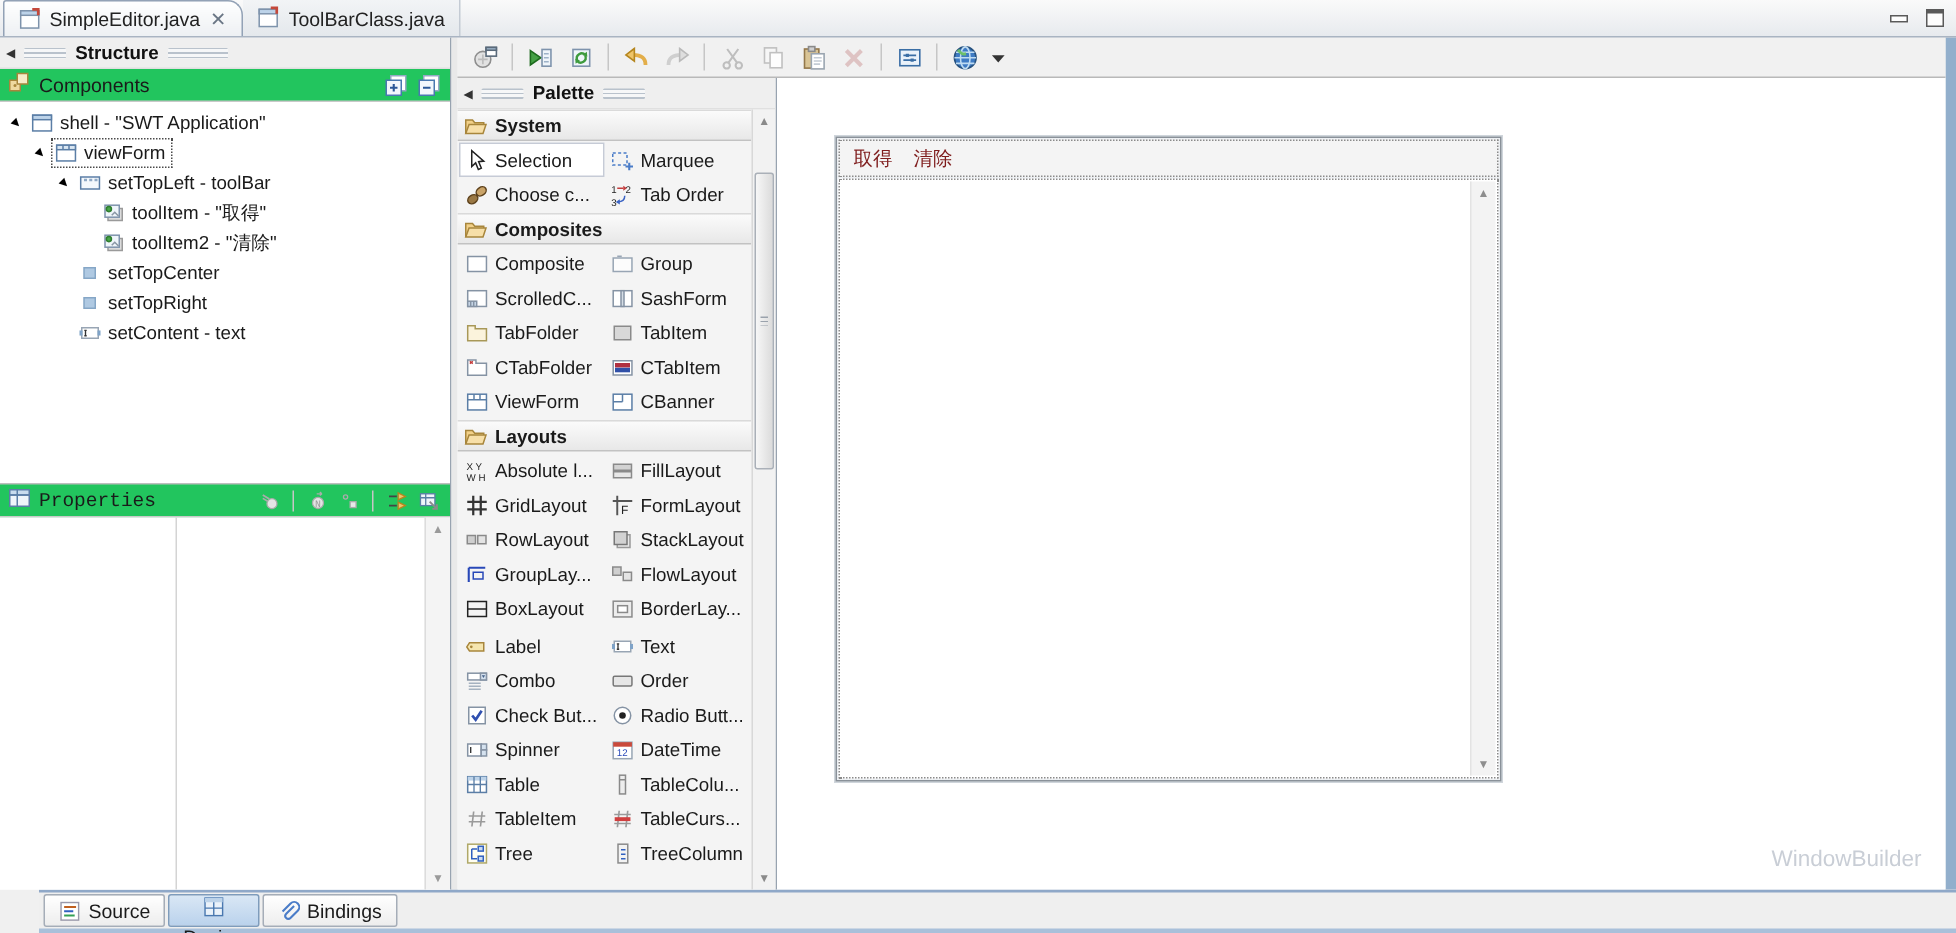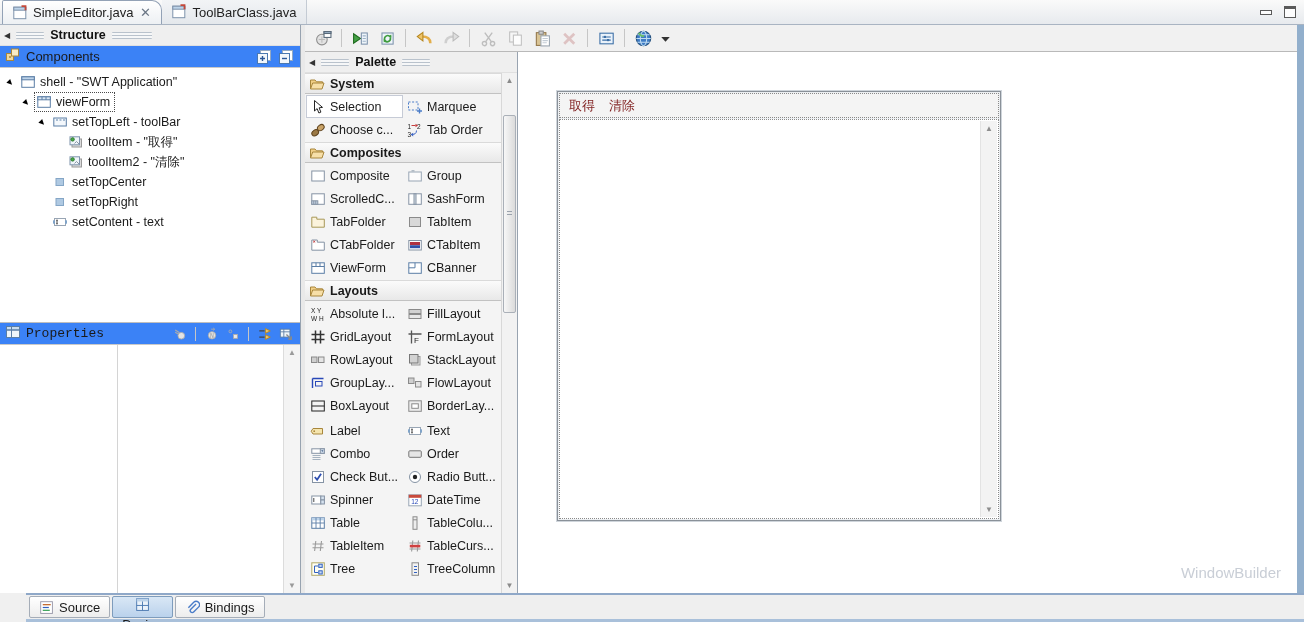--- a/index.html
+++ b/index.html
@@ -20,21 +20,21 @@
   
   #workbench { display:flex; height:568px; border-right:7px solid #92AFCC; background:#F0F0F0; }
 
   
   .panel-left { width:301px; flex:0 0 301px; display:flex; flex-direction:column; background:#FFF; border-right:1px solid #98A3B0; }
   .view-header { height:21px; flex:0 0 21px; display:flex; align-items:center; gap:6px; padding:0 4px; background:#EFEFEF; border-bottom:1px solid #E0E0E0; }
   .collapse-arr { font-size:8px; color:#333; cursor:pointer; }
   .grab { width:28px; height:7px; background:repeating-linear-gradient(to bottom,#B9C2CC 0 1px,#F6F7F8 1px 3px); border-radius:1px; }
   .grab.long { width:40px; }
   .view-title { font-weight:bold; font-size:12.5px; color:#111; }
-  .section-bar { height:22px; flex:0 0 22px; display:flex; align-items:center; gap:5px; padding:0 5px; background:#3b82f6; border-bottom:1px solid #C9C9C9; font-size:13px; }
+  .section-bar { height:22px; flex:0 0 22px; display:flex; align-items:center; gap:5px; padding:0 5px; background:#22c55e; border-bottom:1px solid #C9C9C9; font-size:13px; }
   .section-bar.props { border-top:1px solid #BEBEBE; height:23px; flex:0 0 23px;font-family:Liberation Mono, monospace; }
   .spacer { flex:1; }
   .mini-btn { width:19px; height:18px; display:flex; align-items:center; justify-content:center; cursor:pointer; }
   .ic { width:16px; height:16px; display:inline-block; flex:0 0 16px; }
   .ic svg { width:100%; height:100%; display:block; }
   .ic.s14 { width:14px; height:14px; flex:0 0 14px; }
 
   #tree { height:254px; flex:0 0 254px; background:#FFF; padding-top:4px; overflow:hidden; }
   .trow { height:20px; display:flex; align-items:center; font-size:12.5px; cursor:default; }
   .indent { flex:0 0 auto; }

